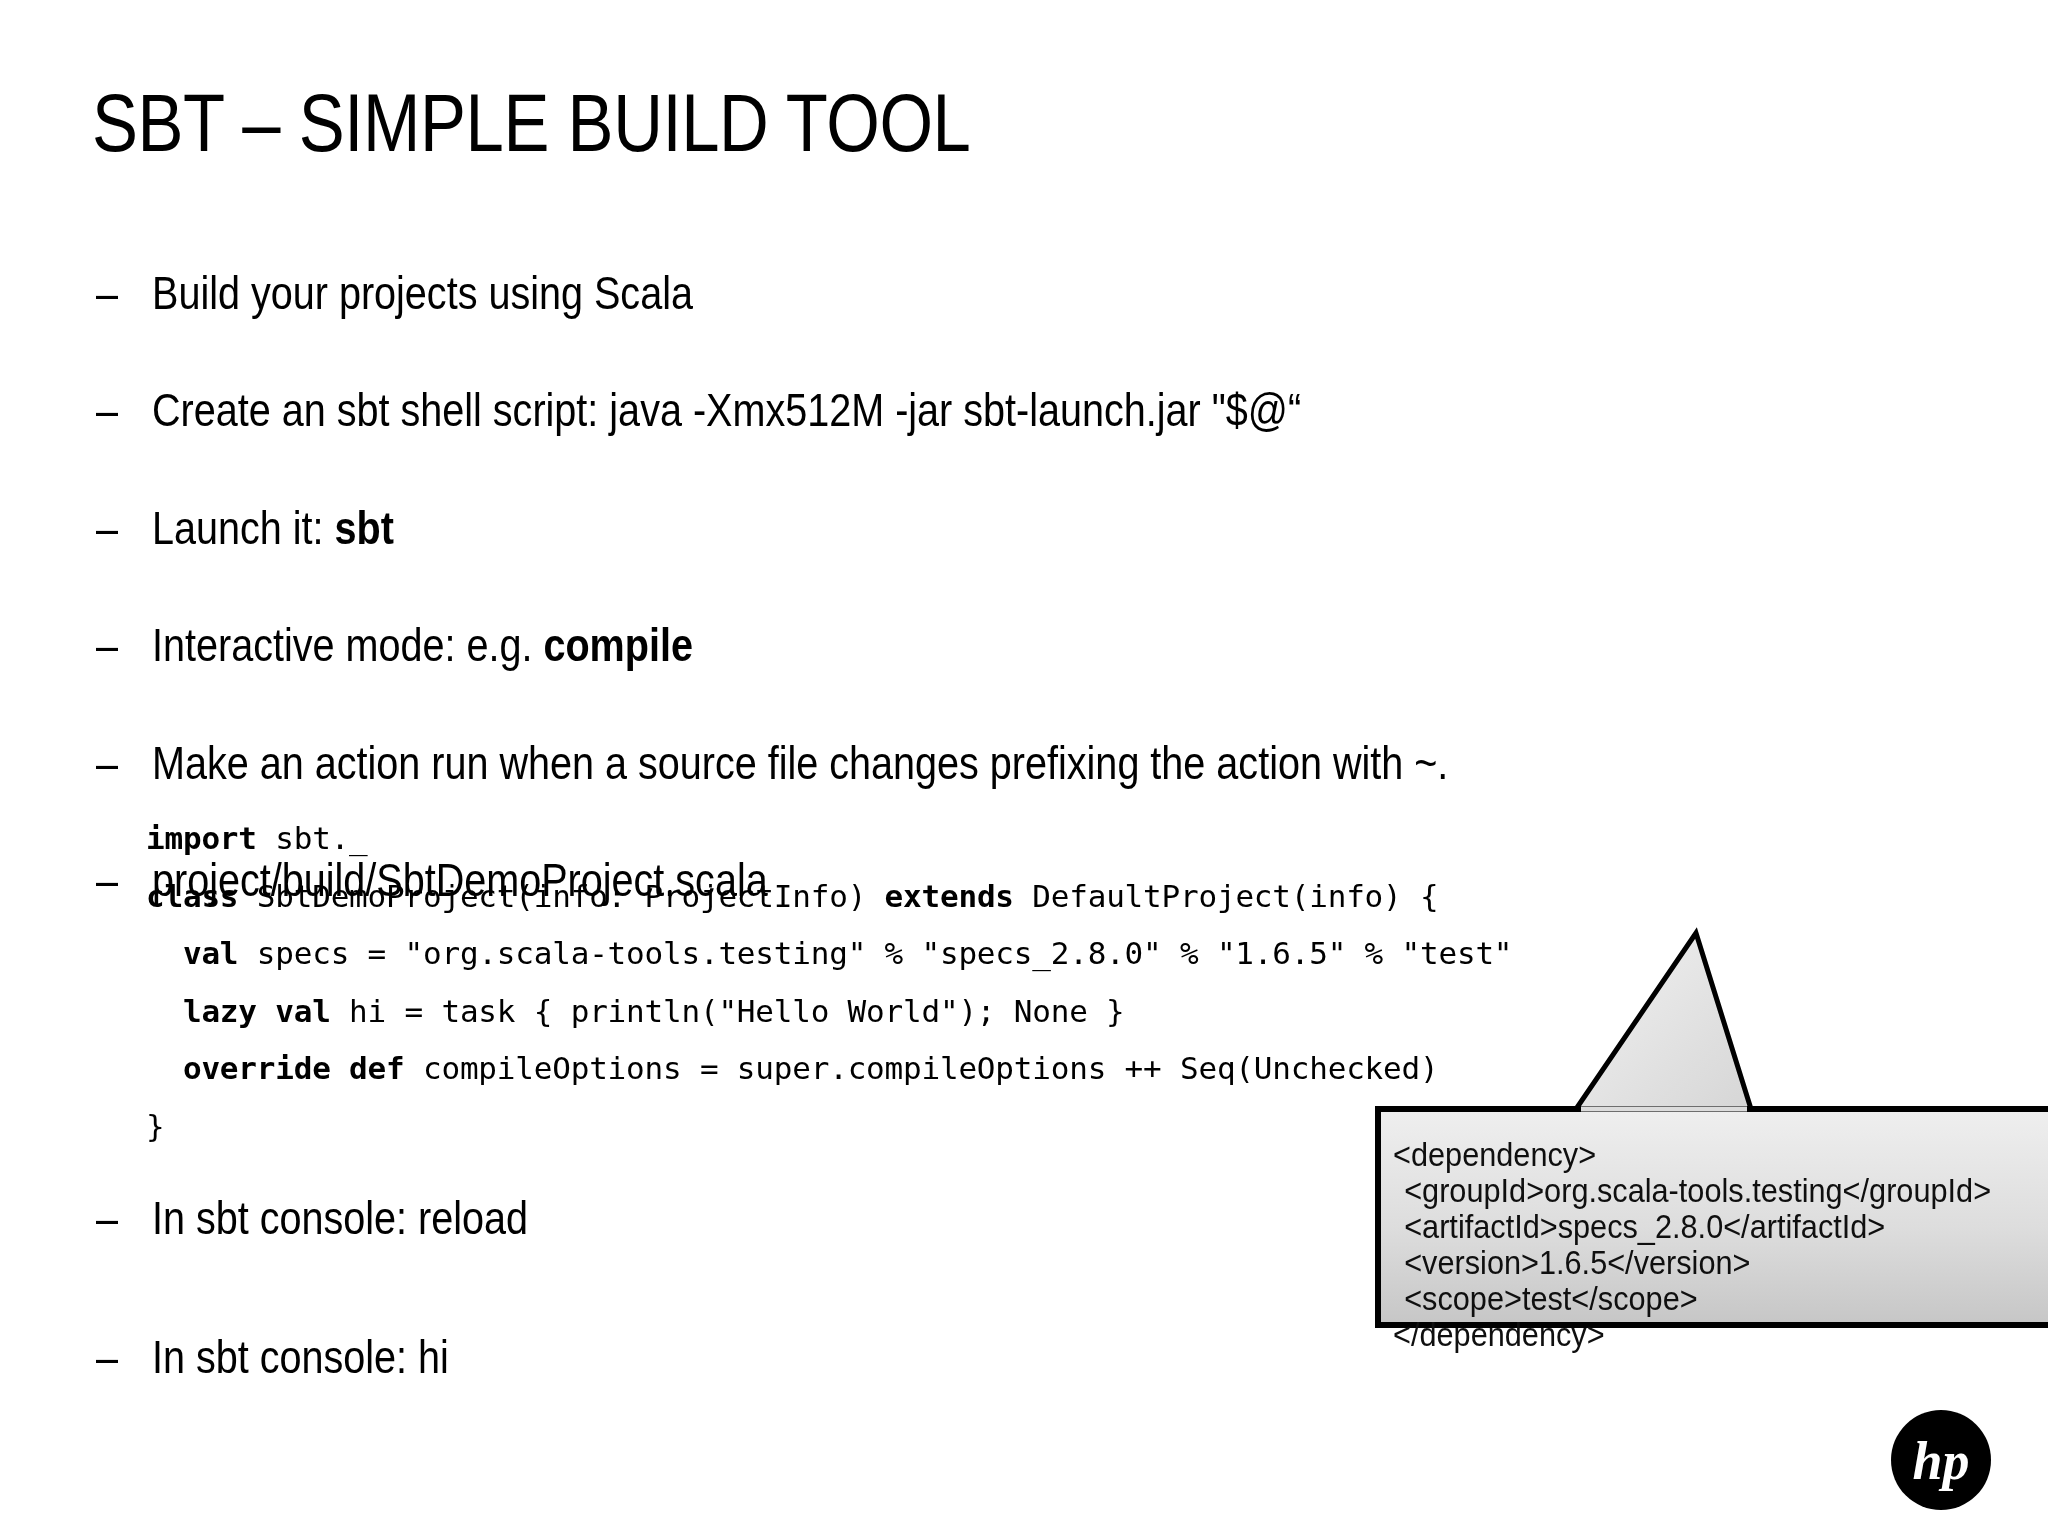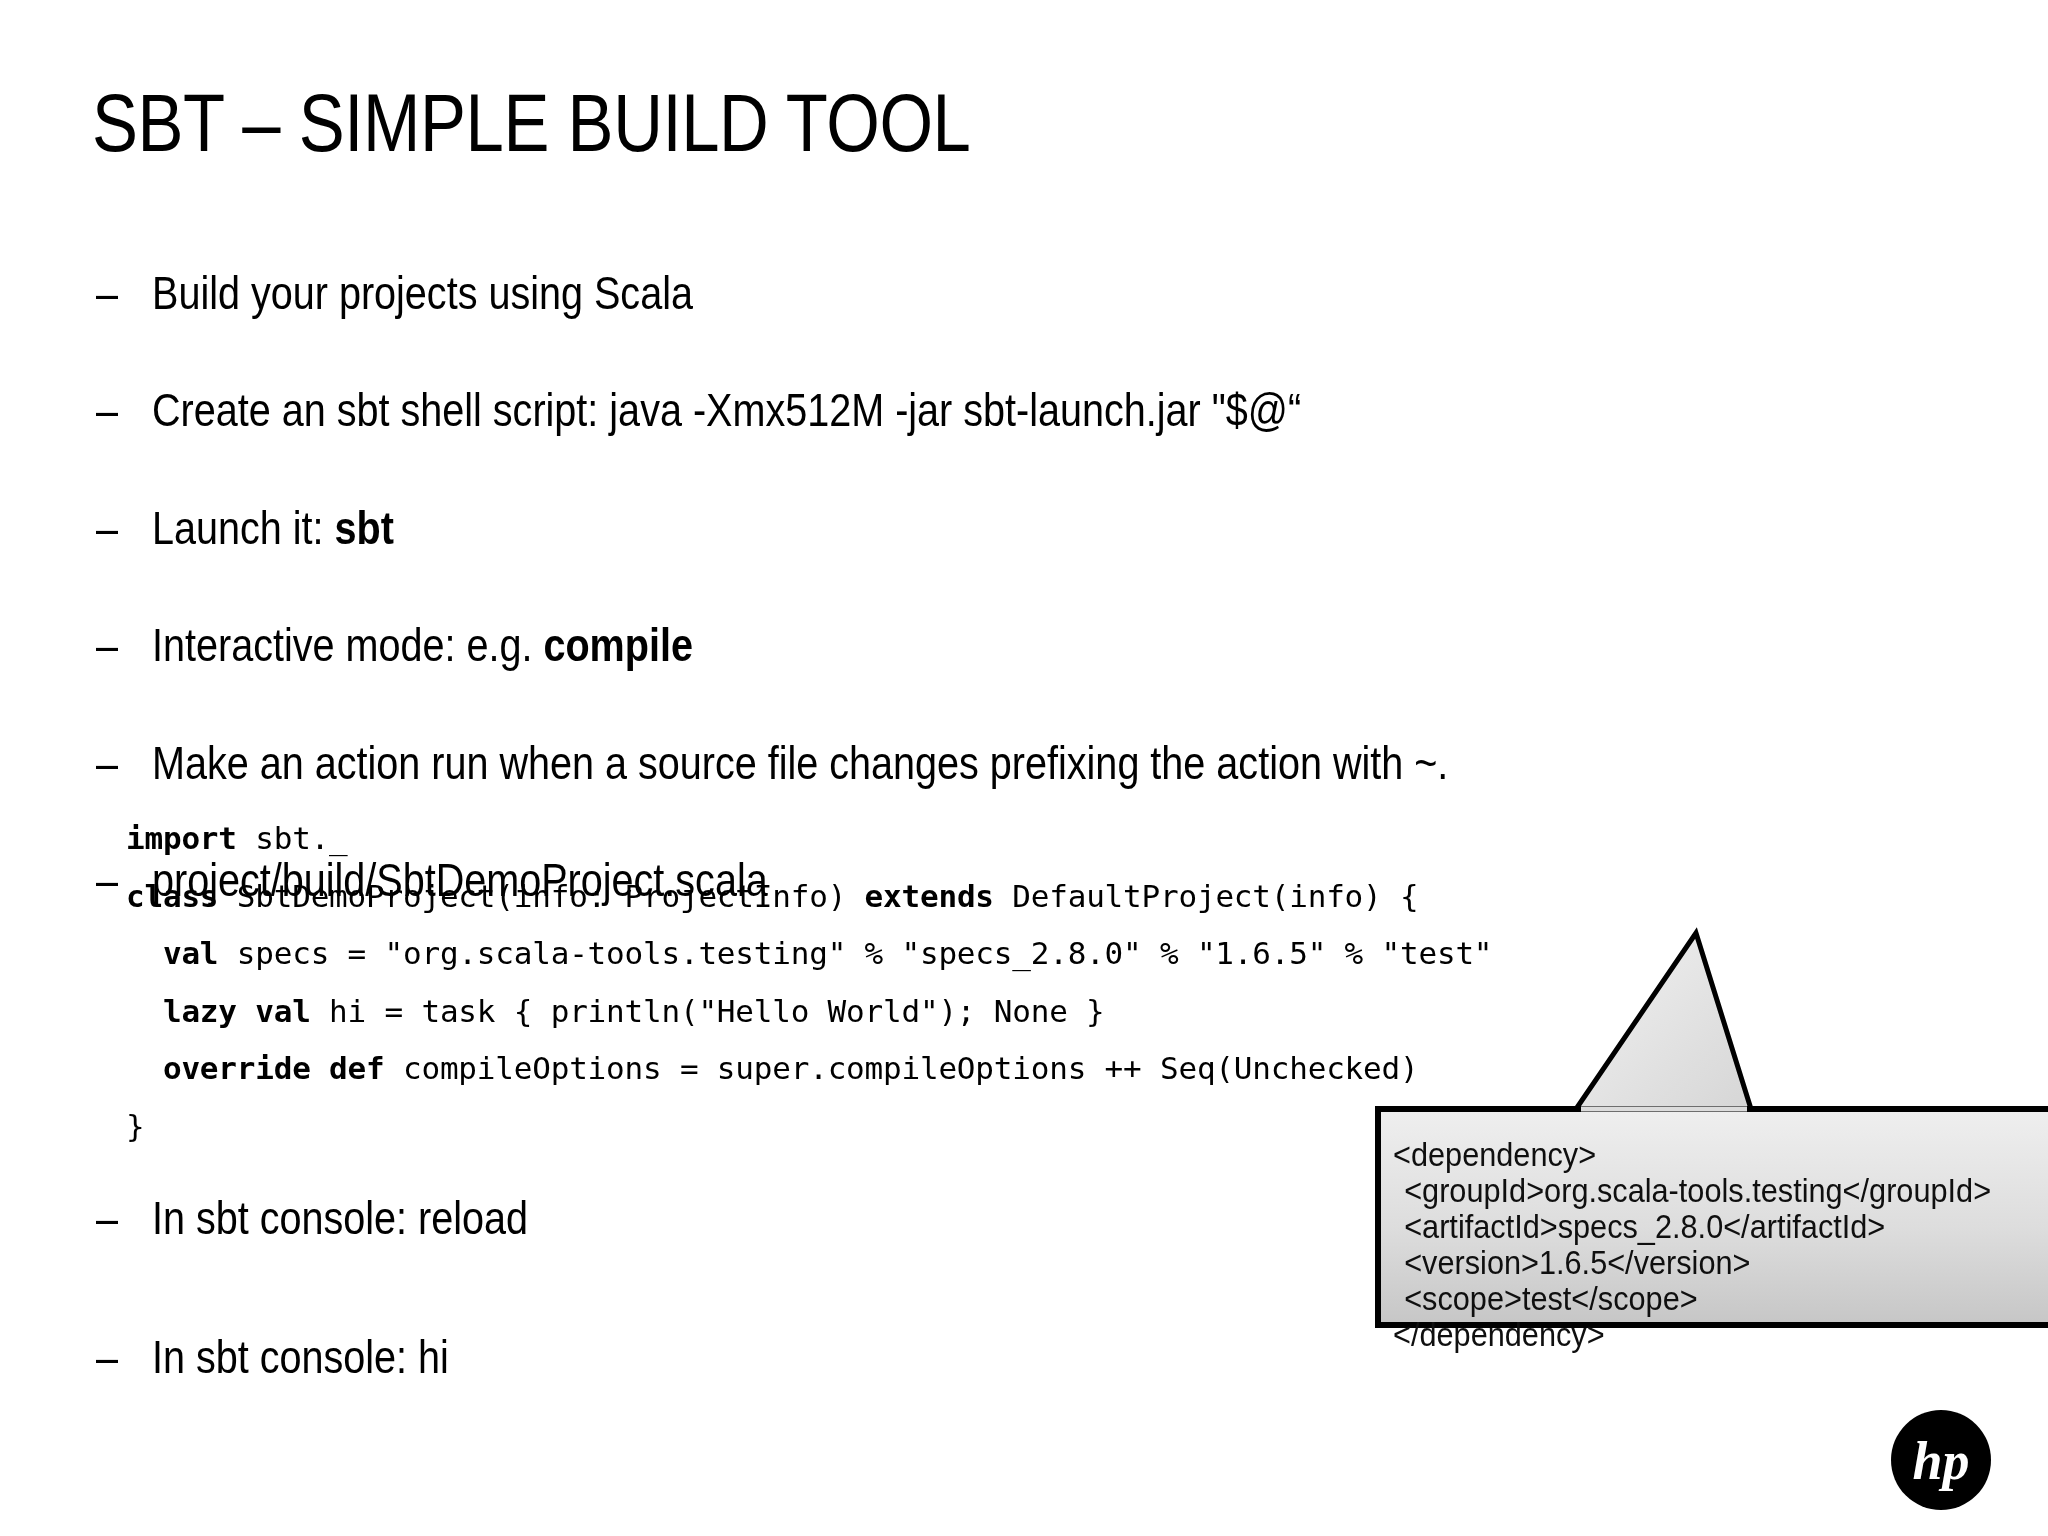--- a/index.html
+++ b/index.html
@@ -80,21 +80,21 @@
     position: absolute;
     left: 126px;
     top: 810px;
     font-family: "DejaVu Sans Mono", "Liberation Mono", monospace;
     font-size: 31px;
     line-height: 57.5px;
     white-space: pre;
     color: #000;
     letter-spacing: -0.2px;
   }
-  .code .ln { display: block; }
+  .code .ln { display: block; margin-left: 20px; }
   .code b { font-weight: 700; }
 
   
   .bullets2 {
     position: absolute;
     left: 96px;
     top: 1195px;
     width: 1200px;
   }
   .bullets2 .bullet { position: relative; }

